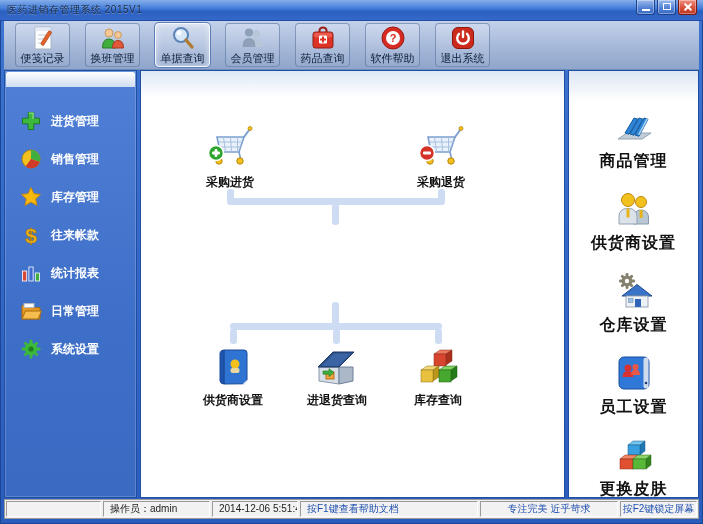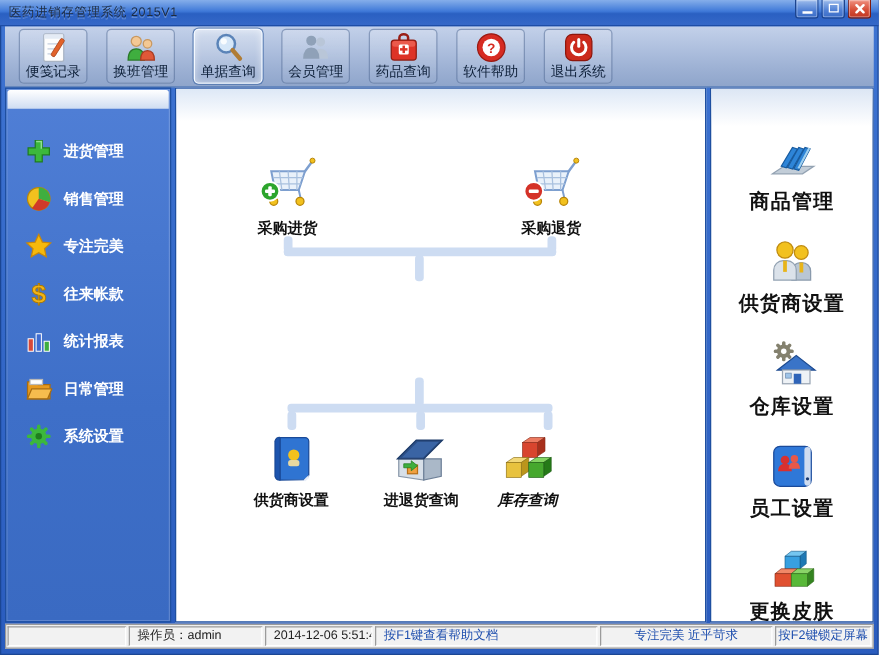--- a/index.html
+++ b/index.html
@@ -242,21 +242,21 @@
             <path d="M11 11 L11 2 A9 9 0 0 1 19.6 13.8 z" fill="#3fae3f"></path>
             <path d="M11 11 L19.6 13.8 A9 9 0 0 1 5.6 18.6 z" fill="#d03a28"></path>
           </svg>
           <span class="nlabel">销售管理</span>
         </div>
 
         <div class="nav-item">
           <svg class="ico" viewBox="0 0 22 22">
             <path d="M11 1.5 l2.9 6.2 6.6.7 -4.9 4.5 1.4 6.6 -6-3.4 -6 3.4 1.4-6.6 L1.5 8.4 l6.6-.7 z" fill="#f6b90c" stroke="#c9880a"></path>
           </svg>
-          <span class="nlabel">专注完美</span>
+          <span class="nlabel">库存管理</span>
         </div>
 
         <div class="nav-item">
           <svg class="ico" viewBox="0 0 22 22">
             <text x="11" y="18.5" text-anchor="middle" font-size="21" font-weight="bold" fill="#f2b416" stroke="#a87808" stroke-width="0.7">$</text>
           </svg>
           <span class="nlabel">往来帐款</span>
         </div>
 
         <div class="nav-item">
@@ -365,21 +365,21 @@
           <path d="M3 20 h20 v17 l-20 -3 z" fill="#d7dfe8" stroke="#8a98aa"></path>
           <path d="M23 20 h14 v14 l-14 3 z" fill="#aab8c8" stroke="#6e8098"></path>
           <path d="M2 20 L17 5 h21 L23 20 z" fill="#2c4f86" stroke="#1c3a68"></path>
           <path d="M5.5 19 L18 6.5 h17 L22.5 19 z" fill="#3a64a4"></path>
           <rect x="10" y="25" width="8" height="7" fill="#f0a040" stroke="#b87018"></rect>
           <path d="M7 24 h6 v-2.4 l5 4 -5 4 v-2.4 h-6 z" fill="#3fae3f" stroke="#1f7d1f" stroke-width="0.6"></path>
         </svg>
         <span class="flabel">进退货查询</span>
       </div>
 
-      <div class="flow-node" style="left:236px;top:276px;font-style:italic;">
+      <div class="flow-node" style="left:252px;top:276px;">
         <svg class="ico" width="42" height="42" viewBox="0 0 42 42">
           <g stroke="#8a2a18" stroke-width="0.5">
             <path d="M17 7 l6-4 h12 l-6 4 z" fill="#ec7a60"></path>
             <path d="M29 7 l6-4 v11 l-6 4 z" fill="#a8301c"></path>
             <rect x="17" y="7" width="12" height="12" fill="#d8452e"></rect>
           </g>
           <g stroke="#8a6c10" stroke-width="0.5">
             <path d="M4 23 l6-4 h12 l-6 4 z" fill="#f2d878"></path>
             <path d="M16 23 l6-4 v11 l-6 4 z" fill="#bb951c"></path>
             <rect x="4" y="23" width="12" height="12" fill="#e8c23e"></rect>

